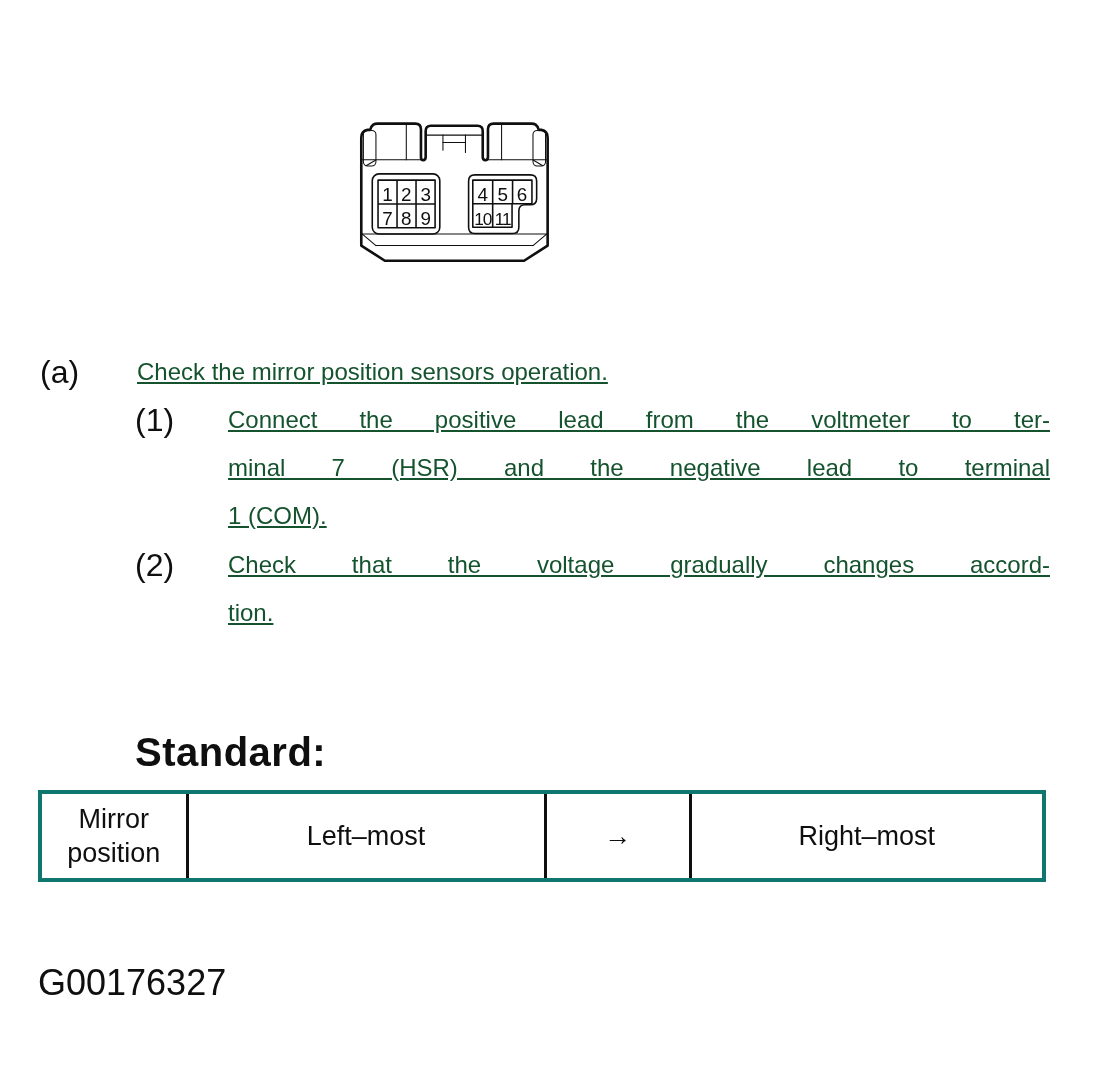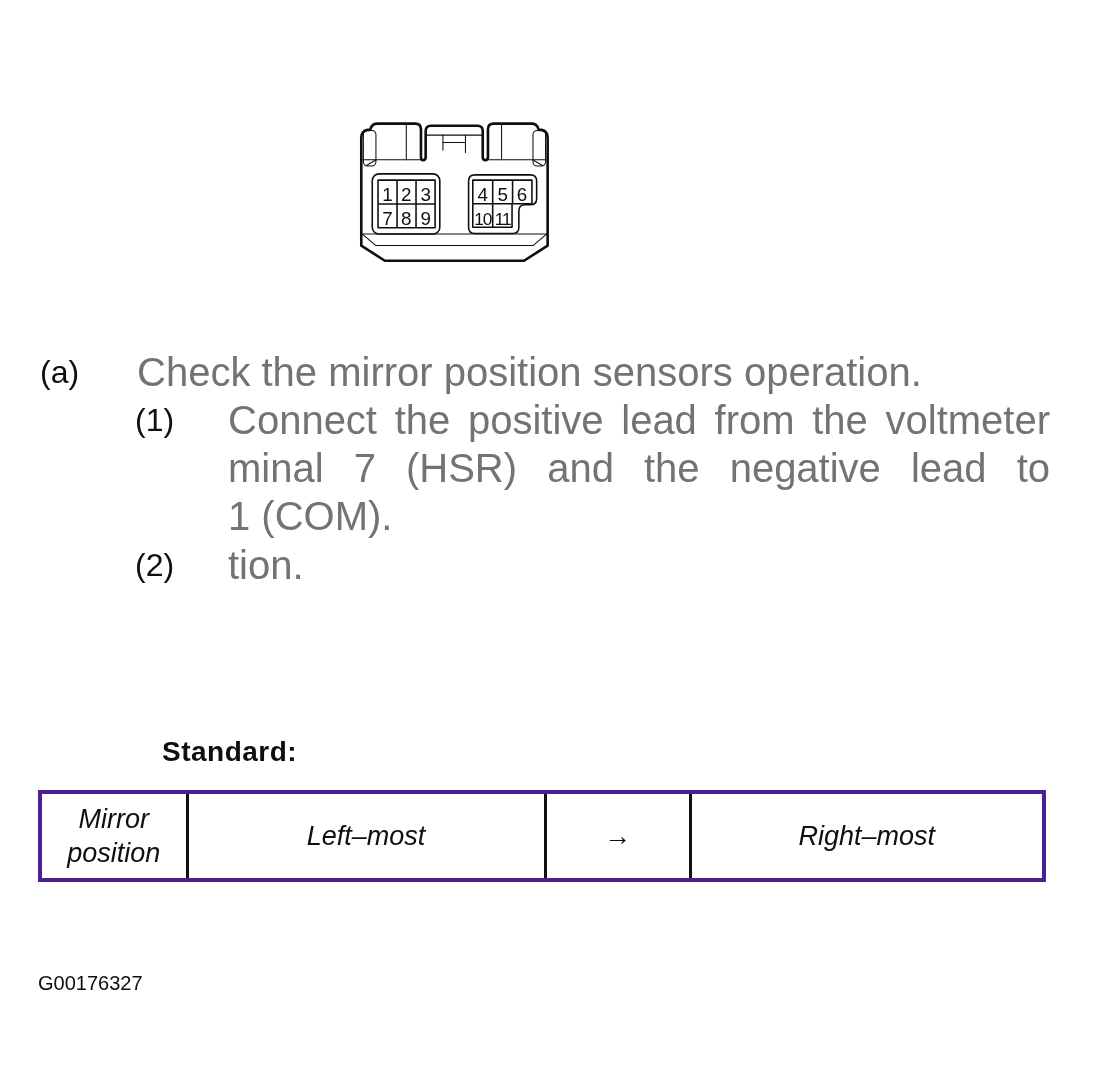--- a/index.html
+++ b/index.html
@@ -3,36 +3,36 @@
 <meta charset="utf-8">
 <style>
   html,body{margin:0;padding:0;background:#fff;}
   #page{
     position:relative;width:1095px;height:1065px;background:#ffffff;
     font-family:"Liberation Sans","DejaVu Sans",sans-serif;color:#0f0f0f;
     overflow:hidden;
   }
   .abs{position:absolute;}
   
-  .bodytext{font-size:40px;line-height:48px;color:#737373;}
+  .bodytext{font-size:24px;line-height:48px;color:#14532d;text-decoration:underline;}
   .pline{height:48px;line-height:48px;overflow:hidden;white-space:normal;}
   .pline.just{text-align:justify;}
   .pline.just::after{content:"";display:inline-block;width:100%;}
   .steplabel{font-size:32px;line-height:48px;}
-  .standard{font-size:28px;line-height:48px;font-weight:bold;letter-spacing:.5px;margin-left:27px;}
+  .standard{font-size:40px;line-height:48px;font-weight:bold;letter-spacing:.5px;}
   
   table.std{border-collapse:collapse;table-layout:fixed;width:1004px;background:#fff;}
   table.std td{
     border:3px solid #0f0f0f;text-align:center;vertical-align:middle;
     font-size:27px;line-height:34px;padding:0 8px;color:#0f0f0f;
   }
-  table.std{border:4px solid #4c1d95;font-style:italic;}
+  table.std{border:4px solid #0f766e;}
   tr.hrow td{height:84px;}
   tr.drow td{height:78px;}
-  .figid{font-size:20px;line-height:34px;color:#0f0f0f;}
+  .figid{font-size:36px;line-height:34px;color:#0f0f0f;}
   
   .thick{fill:none;stroke:#0f0f0f;stroke-width:5;stroke-linejoin:round;stroke-linecap:round;}
   .mid{fill:none;stroke:#0f0f0f;stroke-width:3;stroke-linejoin:round;}
   .thin{fill:none;stroke:#0f0f0f;stroke-width:2;stroke-linejoin:round;stroke-linecap:round;}
   .pinnum{font-family:"Liberation Sans","DejaVu Sans",sans-serif;font-size:36px;fill:#0f0f0f;text-anchor:middle;}
   .pinnum.dbl{font-size:33px;letter-spacing:-2px;}
 </style>
 </head>
 <body>
 
@@ -110,20 +110,21 @@
 
   <div class="abs steplabel" style="left:135px;top:396px;">(1)</div>
   <div class="abs bodytext" style="left:228px;top:396px;width:822px;">
     <div class="pline just">Connect the positive lead from the voltmeter to ter-</div>
     <div class="pline just">minal 7 (HSR) and the negative lead to terminal</div>
     <div class="pline">1 (COM).</div>
   </div>
 
   <div class="abs steplabel" style="left:135px;top:541px;">(2)</div>
   <div class="abs bodytext" style="left:228px;top:541px;width:822px;">
+    <div class="pline just">Check that the voltage gradually changes accord-</div>
     <div class="pline">tion.</div>
   </div>
 
   <div class="abs standard" style="left:135px;top:728px;">Standard:</div>
 
   <table class="std abs" style="left:38px;top:790px;">
     <colgroup>
       <col style="width:147px">
         <col style="width:358px">
         <col style="width:145px">

